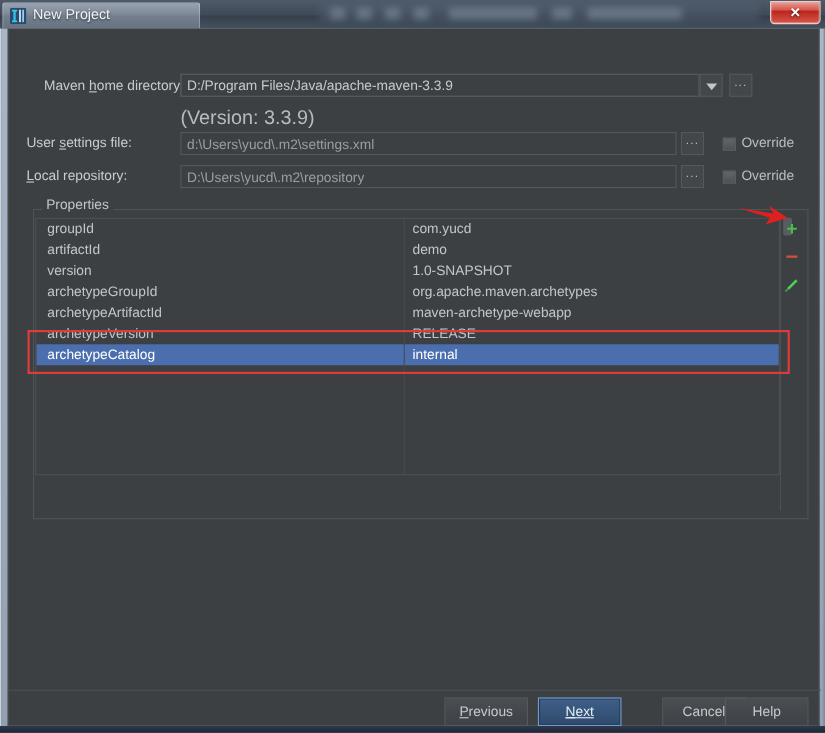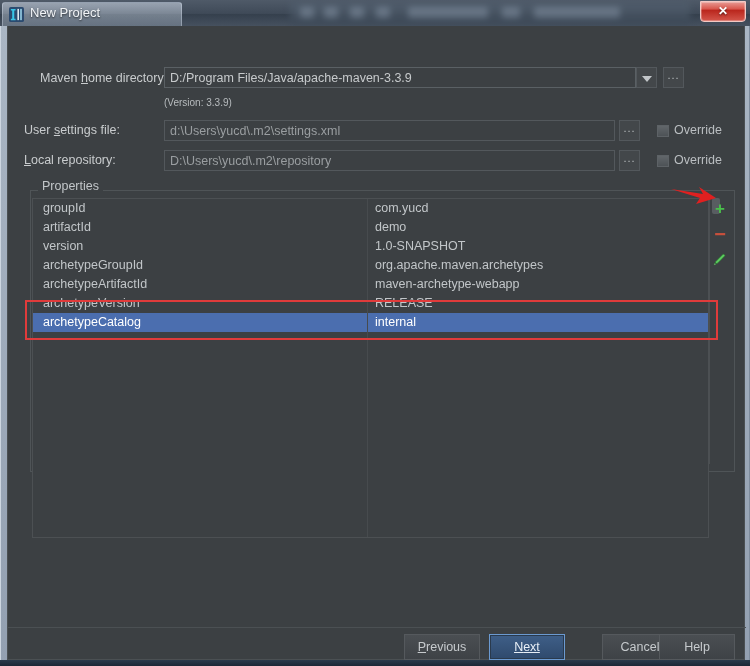--- a/index.html
+++ b/index.html
@@ -166,21 +166,21 @@
     border: 1px solid #5d6266;
   }
   .ovr-lbl {
     position: absolute;
     font-size: 12.5px;
     color: #babec1;
     white-space: nowrap;
   }
   .version-note {
     position: absolute;
-    font-size: 10px;
+    font-size: 18px;
     color: #b7bbbe;
   }
 
   
   .group {
     position: absolute;
     left: 22px; top: 164px;
     width: 705px; height: 282px;
     box-sizing: border-box;
     border: 1px solid #4f5457;
@@ -189,21 +189,21 @@
     position: absolute;
     left: 30px; top: 153px;
     background: #3c4043;
     padding: 0 4px;
     font-size: 12.5px;
     color: #c2c6c9;
   }
   .table {
     position: absolute;
     left: 24px; top: 172px;
-    width: 677px; height: 340px;
+    width: 677px; height: 234px;
     box-sizing: border-box;
     border: 1px solid #4c5053;
     background: #3c4043;
     overflow: hidden;
   }
   .row {
     position: relative;
     height: 19px;
     font-size: 12.5px;
     color: #c2c6c9;

